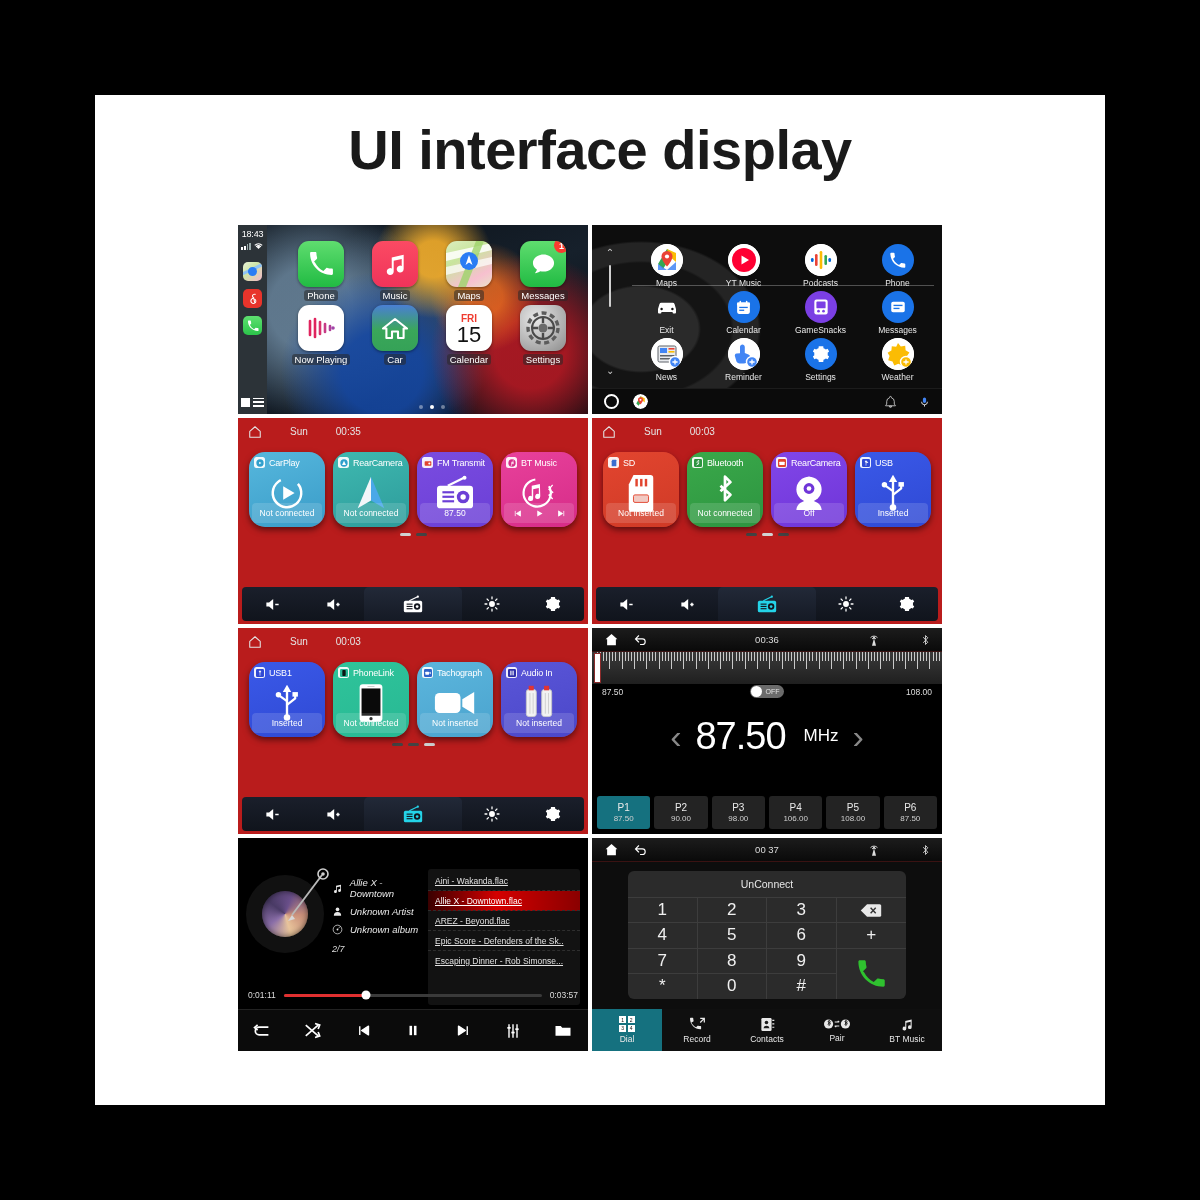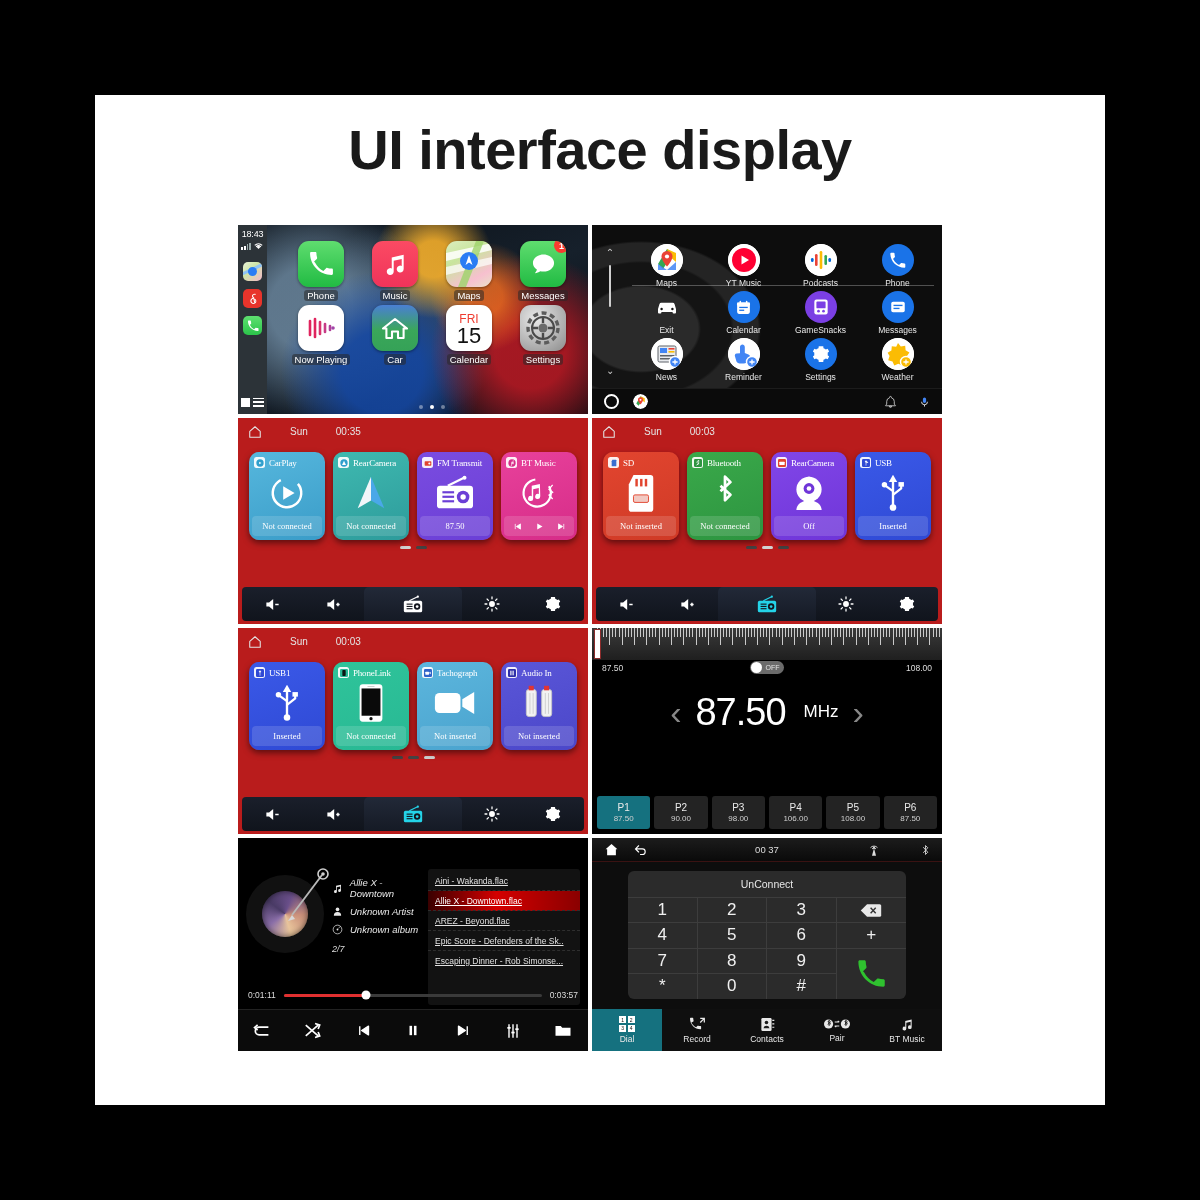--- a/index.html
+++ b/index.html
@@ -91,21 +91,21 @@
   .ic-music{background:linear-gradient(180deg,#fb4a63,#f0335a);}
   .ic-maps{background:linear-gradient(150deg,#dceec0 0%,#c8e59c 35%,#f7c0cf 75%,#e9e2c8 100%);}
   .ic-msg{background:linear-gradient(180deg,#5fdd6f,#21bb43);}
   .ic-now{background:#fff;}
   .ic-car{background:linear-gradient(180deg,#4a7fd4 0%,#3aa75a 55%,#35a257 100%);}
   .ic-cal{background:#fff; flex-direction:column;}
   .ic-set{background:radial-gradient(circle at 35% 30%,#e9e9e9,#8d8d8d);}
   .glyph-phone{width:26px;height:26px;color:#fff;}
   .badge { position:absolute; right:-3px; top:-3px; width:15px; height:15px; border-radius:50%;
            background:#f93a2f; color:#fff; font-size:9px; display:flex; align-items:center; justify-content:center; font-weight:600;}
-  .cal-fri{font-size:12px;color:#ef3b2f;font-weight:400;line-height:1;margin-top:3px;}
+  .cal-fri{font-size:10px;color:#ef3b2f;font-weight:700;line-height:1;margin-top:3px;}
   .cal-num{font-size:22px;color:#111;font-weight:400;line-height:1;}
   .cp-dots{position:absolute;left:46px;right:8px;bottom:5px;display:flex;justify-content:center;gap:7px;}
   .cp-dots i{width:4px;height:4px;border-radius:50%;background:rgba(255,255,255,.4);display:block;}
   .cp-dots i.on{background:#fff;}
 
   
   .aa { position:absolute; inset:0; background:#0a0a0a; }
   .aa-bg { position:absolute; inset:0;
      background:
        radial-gradient(ellipse 150px 110px at 14% 55%, #2a2a2a 0 38%, #141414 40% 60%, #242424 62% 78%, #0d0d0d 80%),
@@ -138,21 +138,21 @@
   .aa-bottom{position:absolute;left:0;right:0;bottom:0;height:26px;background:#0b0b0b;border-top:1px solid #1c1c1c;display:flex;align-items:center;padding:0 12px;gap:14px;}
   .aa-circ{width:15px;height:15px;border-radius:50%;border:2px solid #fff;display:block;}
   .aa-bi{width:15px;height:15px;border-radius:50%;overflow:hidden;}
   .aa-rt{margin-left:auto;display:flex;gap:22px;align-items:center;}
 
   
   .tp { position:absolute; inset:0; background:#b91c1c; }
   .tp-head{height:27px;display:flex;align-items:center;padding-left:10px;gap:28px;color:#e4e4e4;font-size:10px;}
   .tp-home{width:14px;height:14px;}
   .tp-tiles{display:flex;gap:8px;padding:7px 11px 0 11px;}
-  .tile{width:78px;height:88px;border-radius:10px;position:relative;overflow:hidden;box-shadow:0 3px 6px rgba(0,0,0,.5);font-family:Liberation Serif, serif;}
+  .tile{width:78px;height:75px;border-radius:16px;position:relative;overflow:hidden;box-shadow:0 3px 6px rgba(0,0,0,.5);}
   .tile-hdr{display:flex;align-items:center;gap:4px;padding:5px 0 0 5px;}
   .tile-badge{width:11px;height:11px;border-radius:2.5px;background:rgba(255,255,255,.92);display:flex;align-items:center;justify-content:center;}
   .tile-name{color:#fff;font-size:9px;letter-spacing:-0.2px;}
   .tile-art{height:48px;display:flex;align-items:center;justify-content:center;margin-top:1px;}
   .tile-foot{position:absolute;left:3px;right:3px;bottom:4px;height:20px;border-radius:4px;
              background:rgba(255,255,255,.14);display:flex;align-items:center;justify-content:center;
              color:#fff;font-size:8.5px;}
   .tile-foot.media{gap:13px;}
   .t-carplay{background:linear-gradient(160deg,#56b7dd,#3a9cc8);}
   .t-aauto{background:linear-gradient(160deg,#3fb9b0,#2d9b9b);}
@@ -981,20 +981,39 @@
             <svg width="16" height="16" viewBox="0 0 24 24">
                 <path d="M12 8.4a3.6 3.6 0 1 0 0 7.2 3.6 3.6 0 0 0 0-7.2zm9 3.6c0-.6-.06-1.2-.15-1.8l2-1.6-2-3.5-2.4 1a8.7 8.7 0 0 0-3.1-1.8L15 1.5H9l-.35 2.8a8.7 8.7 0 0 0-3.1 1.8l-2.4-1-2 3.5 2 1.6c-.09.6-.15 1.2-.15 1.8s.06 1.2.15 1.8l-2 1.6 2 3.5 2.4-1a8.7 8.7 0 0 0 3.1 1.8L9 22.5h6l.35-2.8a8.7 8.7 0 0 0 3.1-1.8l2.4 1 2-3.5-2-1.6c.09-.6.15-1.2.15-1.8z" fill="#fff"></path>
               </svg>
             </span>
         </div>
       </div>
     </div>
 
     <div class="panel p-radio">
       <div class="rp">
+        <div class="topbar" style="position:relative;">
+          <svg class="tb-home" viewBox="0 0 24 24">
+              <path d="M12 3 L21.5 11.5 h-2.5 V21 H5 v-9.5 H2.5 Z" fill="#fff"></path>
+            </svg>
+          <svg class="tb-back" viewBox="0 0 24 24" style="margin-left:14px">
+              <path d="M9 6 L4 11 L9 16 M4 11 h11 a4.5 4.5 0 0 1 0 9 h-3" fill="none" stroke="#fff" stroke-width="1.8" stroke-linecap="round"></path>
+            </svg>
+          <span class="tb-time">00:36</span>
+          <span class="tb-right">
+            <svg width="14" height="14" viewBox="0 0 24 24">
+                <path d="M12 9 l3.5 13 h-7 Z" fill="#ddd"></path>
+                <path d="M6 8 a8 8 0 0 1 12 0 M8.6 10 a5 5 0 0 1 6.8 0" stroke="#ddd" stroke-width="1.6" fill="none"></path>
+                <circle cx="12" cy="8" r="1.8" fill="#ddd"></circle>
+              </svg>
+            <svg width="9" height="14" viewBox="0 0 16 24">
+                <path d="M4 7 L12 16 L8 20 V4 L12 8 L4 17" stroke="#d8d8d8" stroke-width="1.6" fill="none"></path>
+              </svg>
+          </span>
+        </div>
 
         <div class="rp-scale">
           <div class="rp-ticks">
             <i style="height:17px"></i>
               <i style="height:9px"></i>
               <i style="height:9px"></i>
               <i style="height:9px"></i>
             <i style="height:17px"></i>
               <i style="height:9px"></i>
               <i style="height:9px"></i>

